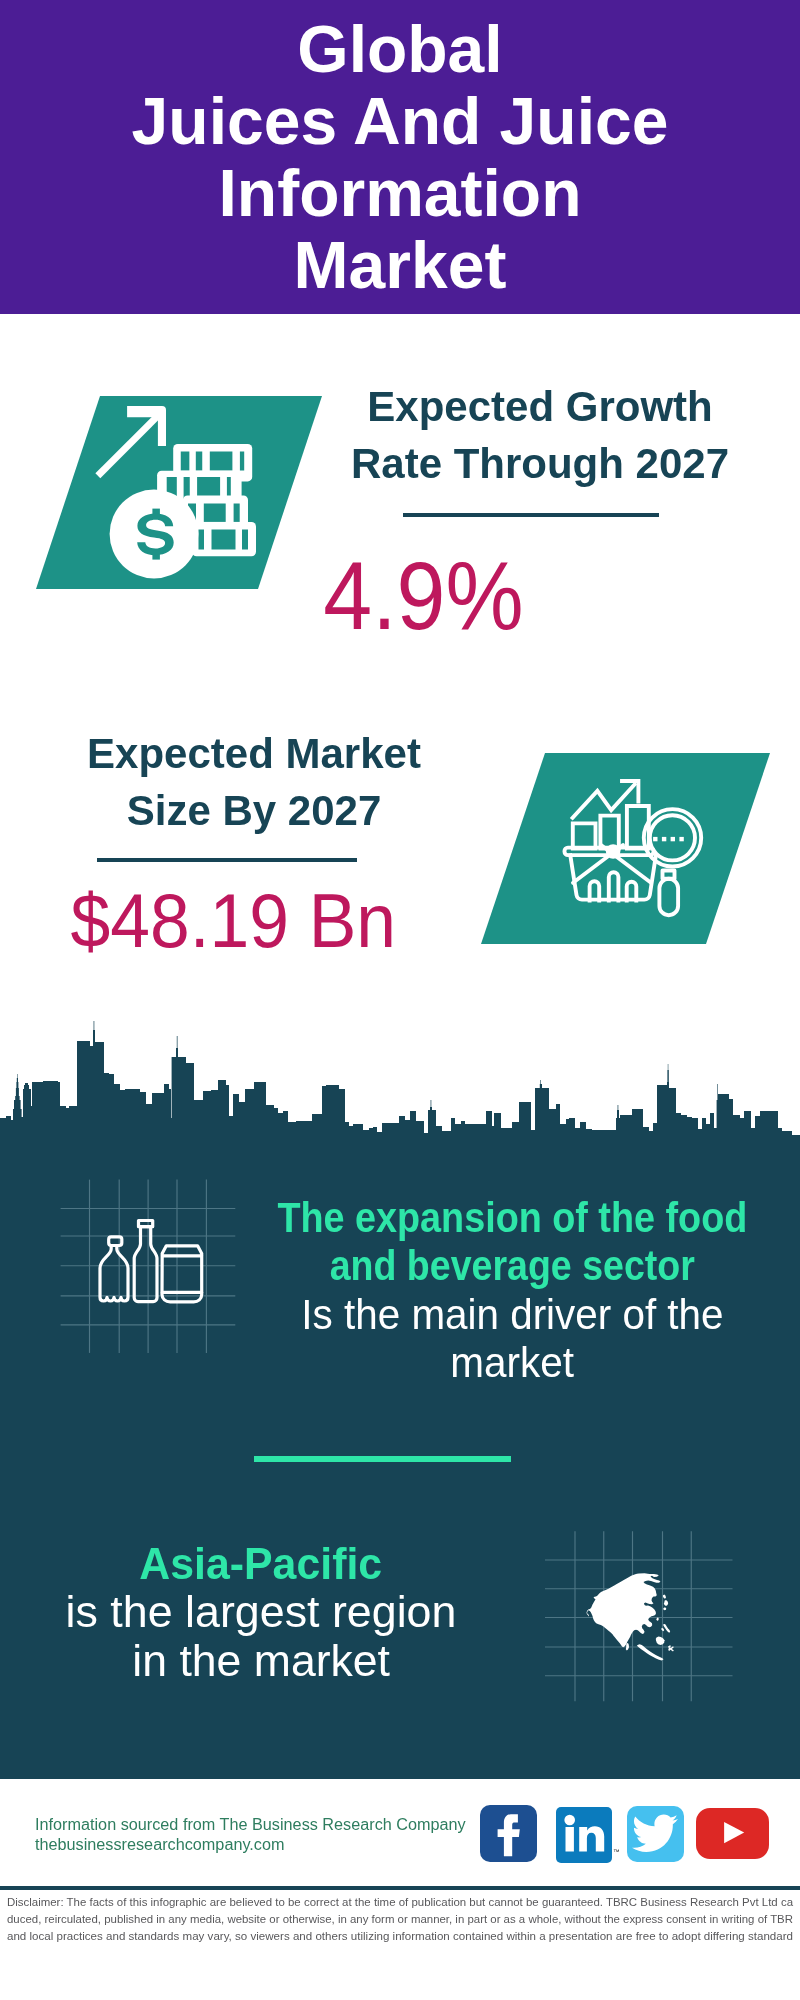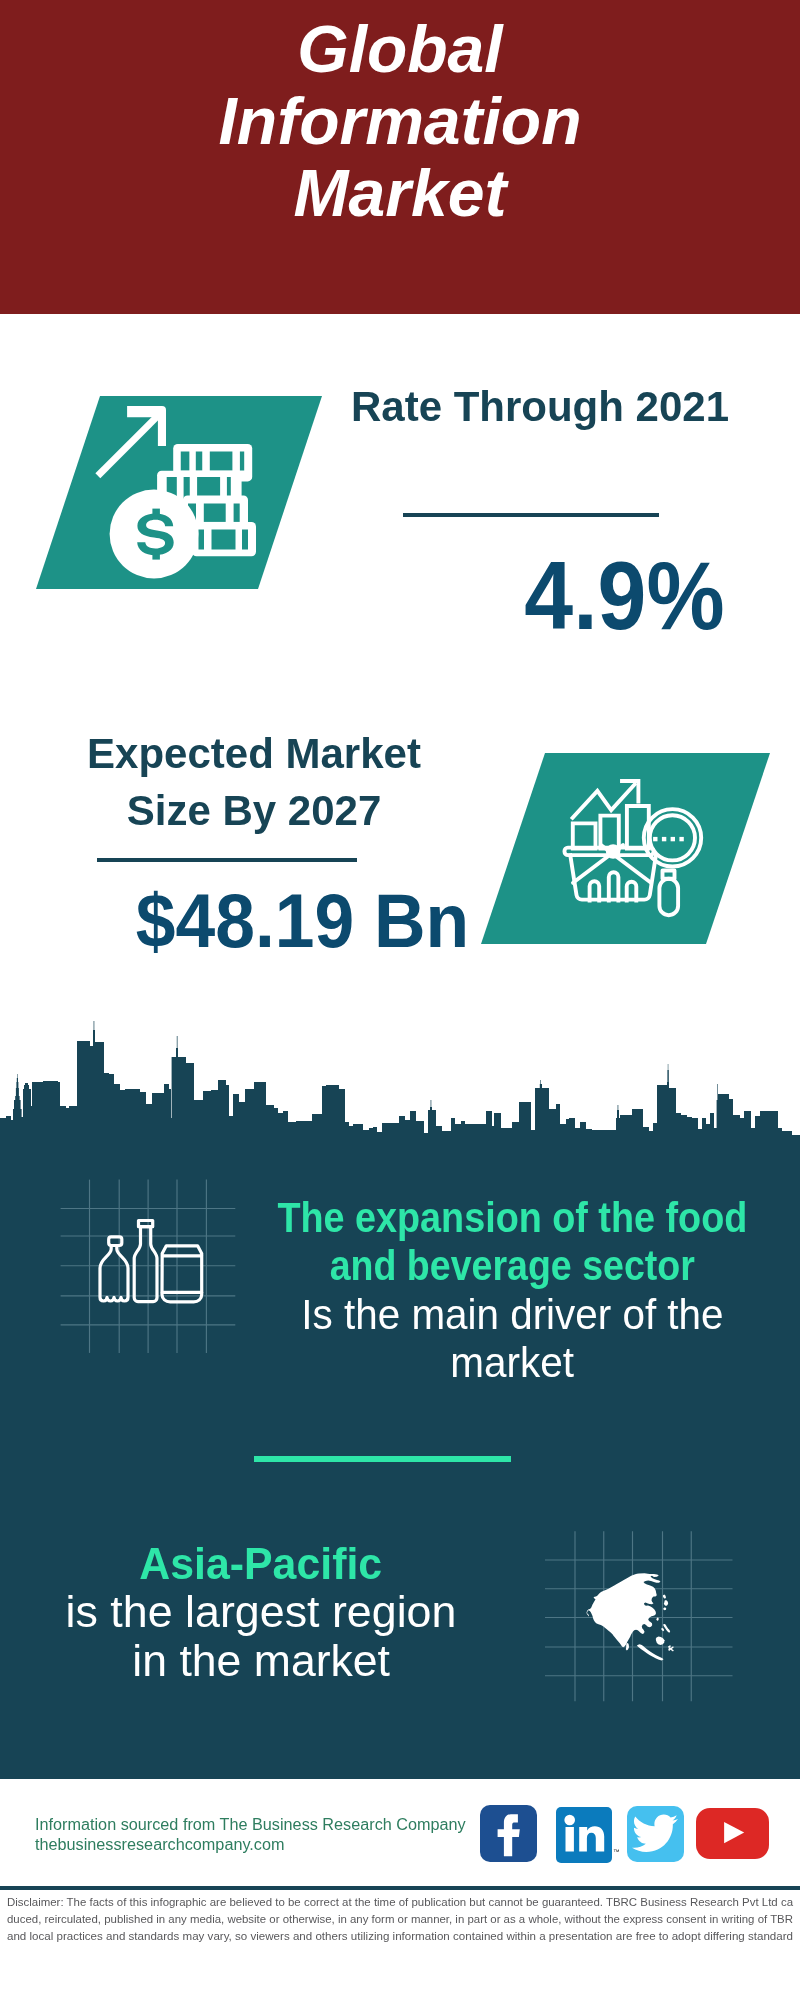--- a/index.html
+++ b/index.html
@@ -1,29 +1,29 @@
 <!DOCTYPE html>
 <html><head>
 <meta charset="utf-8">
 <style>
   *{margin:0;padding:0;box-sizing:border-box;}
   html,body{width:800px;height:2000px;}
   body{font-family:"Liberation Sans",sans-serif;background:#fff;-webkit-font-smoothing:antialiased;}
   .page{position:relative;width:800px;height:2000px;overflow:hidden;background:#fff;}
 
   
-  .header{position:absolute;left:0;top:0;width:800px;height:314px;background:#7f1d1d;font-style:italic;}
+  .header{position:absolute;left:0;top:0;width:800px;height:314px;background:#4c1d95;}
   .header-title{position:absolute;left:0;top:13px;width:800px;text-align:center;color:#fff;
     font-size:66px;font-weight:bold;line-height:72px;}
   .header-title div{white-space:nowrap;}
 
   .stat{position:absolute;}
   .stat.label{font-size:42px;font-weight:bold;color:#174455;line-height:57px;text-align:center;}
   .rule{height:4px;background:#174455;}
-  .stat.value{font-size:96px;font-weight:bold;color:#0c4a6e;line-height:100px;text-align:right;}
+  .stat.value{font-size:96px;font-weight:normal;color:#be185d;line-height:100px;text-align:left;}
   .stat.value span{display:inline-block;transform:scaleX(.915);transform-origin:center;}
 
   
   .para{position:absolute;background:#1d9287;}
 
   
   .dark{position:absolute;left:0;top:1140px;width:800px;height:639px;background:#174455;}
   .skyline{position:absolute;left:0;top:1010px;width:800px;height:160px;}
 
   .fact-head{color:#2ee6a8;font-weight:bold;white-space:nowrap;}
@@ -41,20 +41,21 @@
   .divline{position:absolute;left:0;width:800px;height:3px;background:#174455;}
 </style>
 </head>
 <body>
 
 <div class="page">
 
   <div class="header">
     <div class="header-title">
       <div>Global</div>
+      <div>Juices And Juice</div>
       <div>Information</div>
       <div>Market</div>
     </div>
   </div>
 
   <div class="para" style="left:36px;top:396px;width:286px;height:193px;
               clip-path:polygon(64px 0,100% 0,calc(100% - 64px) 100%,0 100%);">
   </div>
   <svg class="icon1" style="position:absolute;left:100px;top:405px;width:170px;height:170px;overflow:visible;" viewBox="0 0 170 170">
     <g>
@@ -88,21 +89,22 @@
       <circle cx="54" cy="129" r="44.4" fill="#fff"></circle>
       <path d="M52.4,103.6 h7.5 v7 h-7.5 Z" fill="#1d9287"></path>
       <path d="M52.4,147 h7.5 v7.6 h-7.5 Z" fill="#1d9287"></path>
       <path d="M55.6,108.5 c-10.6,0 -18.2,5.1 -18.2,12.2 0,6.8 5.6,10.4 16.6,11.8 8.2,1.0 11.1,2.5 11.1,5.5 0,3.2 -4.0,5.5 -9.7,5.5 -6.0,0 -9.9,-2.4 -10.1,-6.2 h-8.1
         c0.2,7.9 7.6,12.9 18.0,12.9 11.2,0 18.5,-5.1 18.5,-12.6 0,-7.0 -5.3,-10.7 -16.7,-12.1 -8.2,-1.0 -10.9,-2.5 -10.9,-5.4 0,-3.1 3.8,-5.3 9.4,-5.3 5.8,0 9.4,2.6 9.6,6.5 h8.1
         c-0.2,-7.8 -7.1,-12.8 -17.6,-12.8 Z" fill="#1d9287"></path>
     </g>
   </svg>
 
   <div class="stat label" style="left:330px;top:378px;width:420px;">
-    <div>Rate Through 2021</div>
+    <div>Expected Growth</div>
+    <div>Rate Through 2027</div>
   </div>
   <div class="rule" style="position:absolute;left:403px;top:513px;width:256px;"></div>
   <div class="stat value" style="left:314px;top:546px;width:420px;"><span>4.9%</span></div>
 
   <div class="para" style="left:481px;top:753px;width:289px;height:191px;
               clip-path:polygon(64px 0,100% 0,calc(100% - 64px) 100%,0 100%);">
   </div>
   <svg class="icon2" style="position:absolute;left:560px;top:770px;width:170px;height:170px;" viewBox="0 0 170 170" fill="none" stroke="#fff" stroke-width="3.9" stroke-linecap="square" stroke-linejoin="miter">
     <g>
       <polyline points="12.6,47.8 37.4,20.9 51.2,40.1 74.6,14.4"></polyline>

